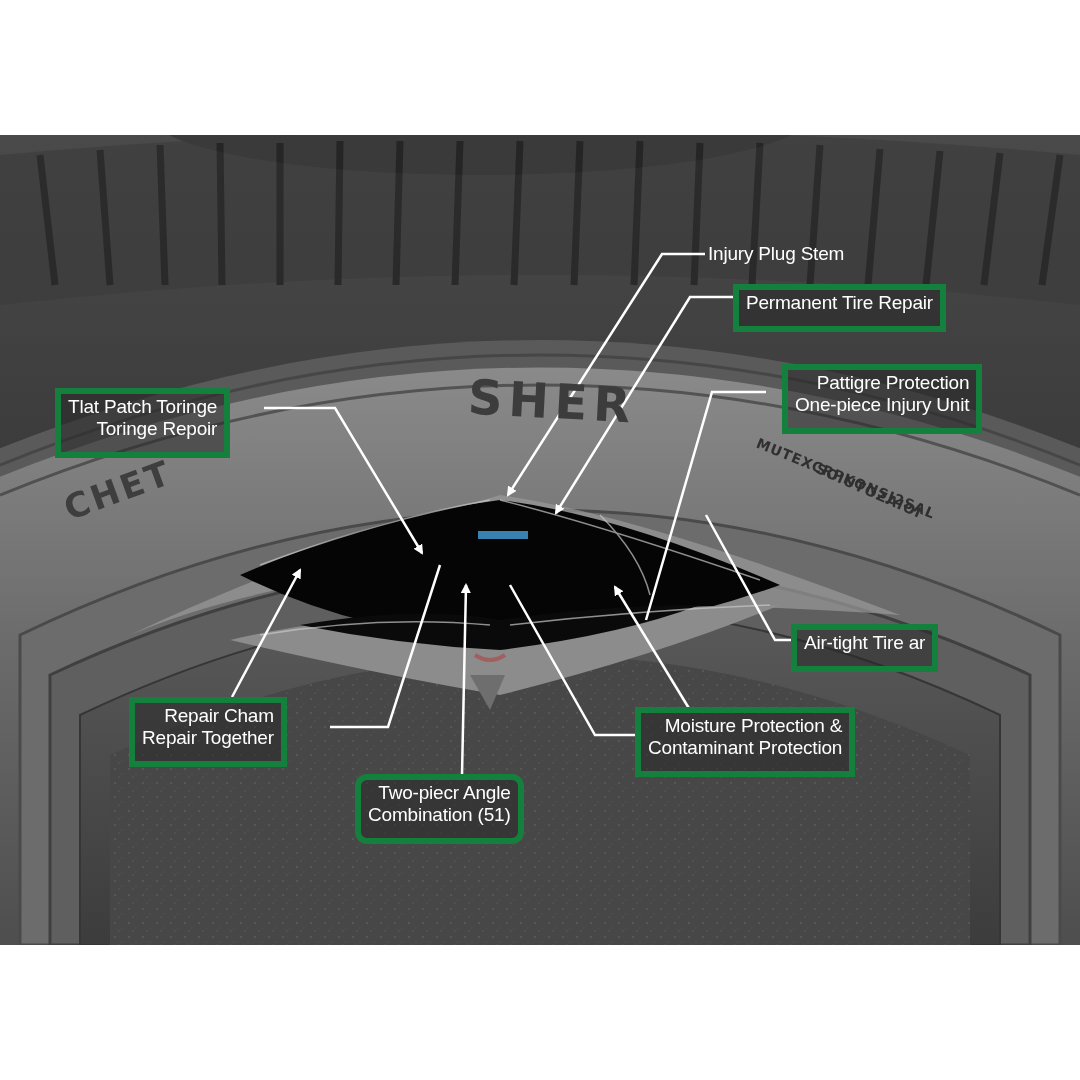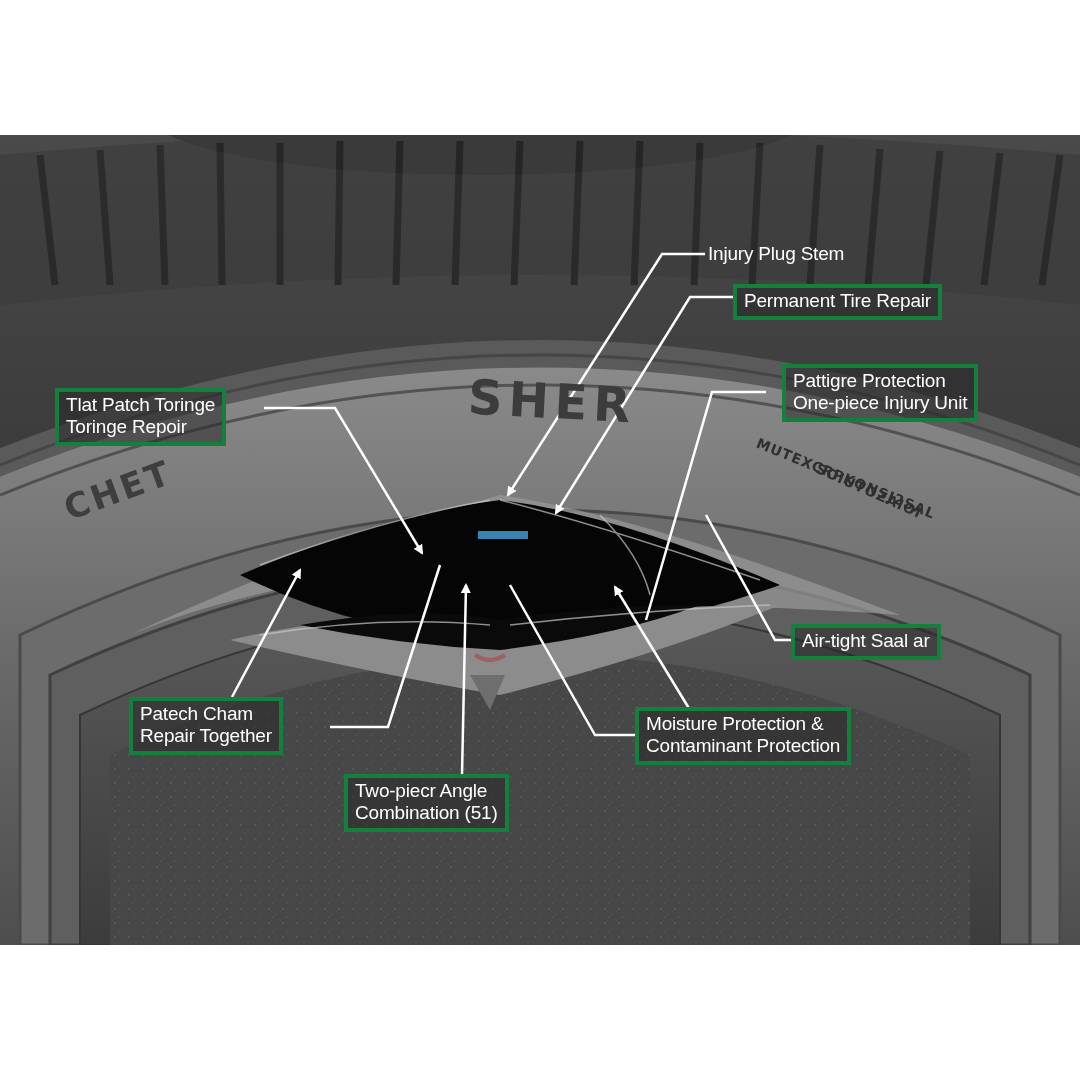--- a/index.html
+++ b/index.html
@@ -16,26 +16,26 @@
     .photo svg { position: absolute; left: 0; top: 0; }
     .label {
       position: absolute;
       color: #ffffff;
       font-size: 19px;
       line-height: 22px;
       white-space: nowrap;
       letter-spacing: -0.2px;
     }
     .label.boxed {
-      border: 4px solid #15803d;
-      padding: 2px 7px 4px 7px;
+      border: 6px solid #15803d;
+      padding: 2px 7px 12px 7px;
       background: rgba(40,40,40,0.55);
     }
     .label.plain { padding: 0 2px; }
-    .label span { display: block; }
+    .label span { display: block; text-align: right; }
     .sidewall-text {
       position: absolute; color: #3a3a3a; font-weight: bold;
       font-family: "DejaVu Sans", sans-serif;
     }
   </style>
 </head>
 <body>
 
 <div class="canvas">
   <div class="photo">
@@ -168,30 +168,30 @@
     <span>Tlat Patch Toringe</span>
     <span>Toringe Repoir</span>
   </div>
 
   <div class="label boxed" style="left:765px; top:364px;margin-left:17px;">
     <span>Pattigre Protection</span>
     <span>One-piece Injury Unit</span>
   </div>
 
   <div class="label boxed" style="left:791px; top:624px;">
-    <span>Air-tight Saal ar</span>
+    <span>Air-tight Tire ar</span>
   </div>
 
   <div class="label boxed" style="left:129px; top:697px;">
-    <span>Patech Cham</span>
+    <span>Repair Cham</span>
     <span>Repair Together</span>
   </div>
 
   <div class="label boxed" style="left:635px; top:707px;">
     <span>Moisture Protection &amp;</span>
     <span>Contaminant Protection</span>
   </div>
 
-  <div class="label boxed" style="left:344px; top:774px;">
+  <div class="label boxed" style="left:355px; top:774px;border-radius:12px;">
     <span>Two-piecr Angle</span>
     <span>Combination (51)</span>
   </div>
 </div>
 
 </body></html>

